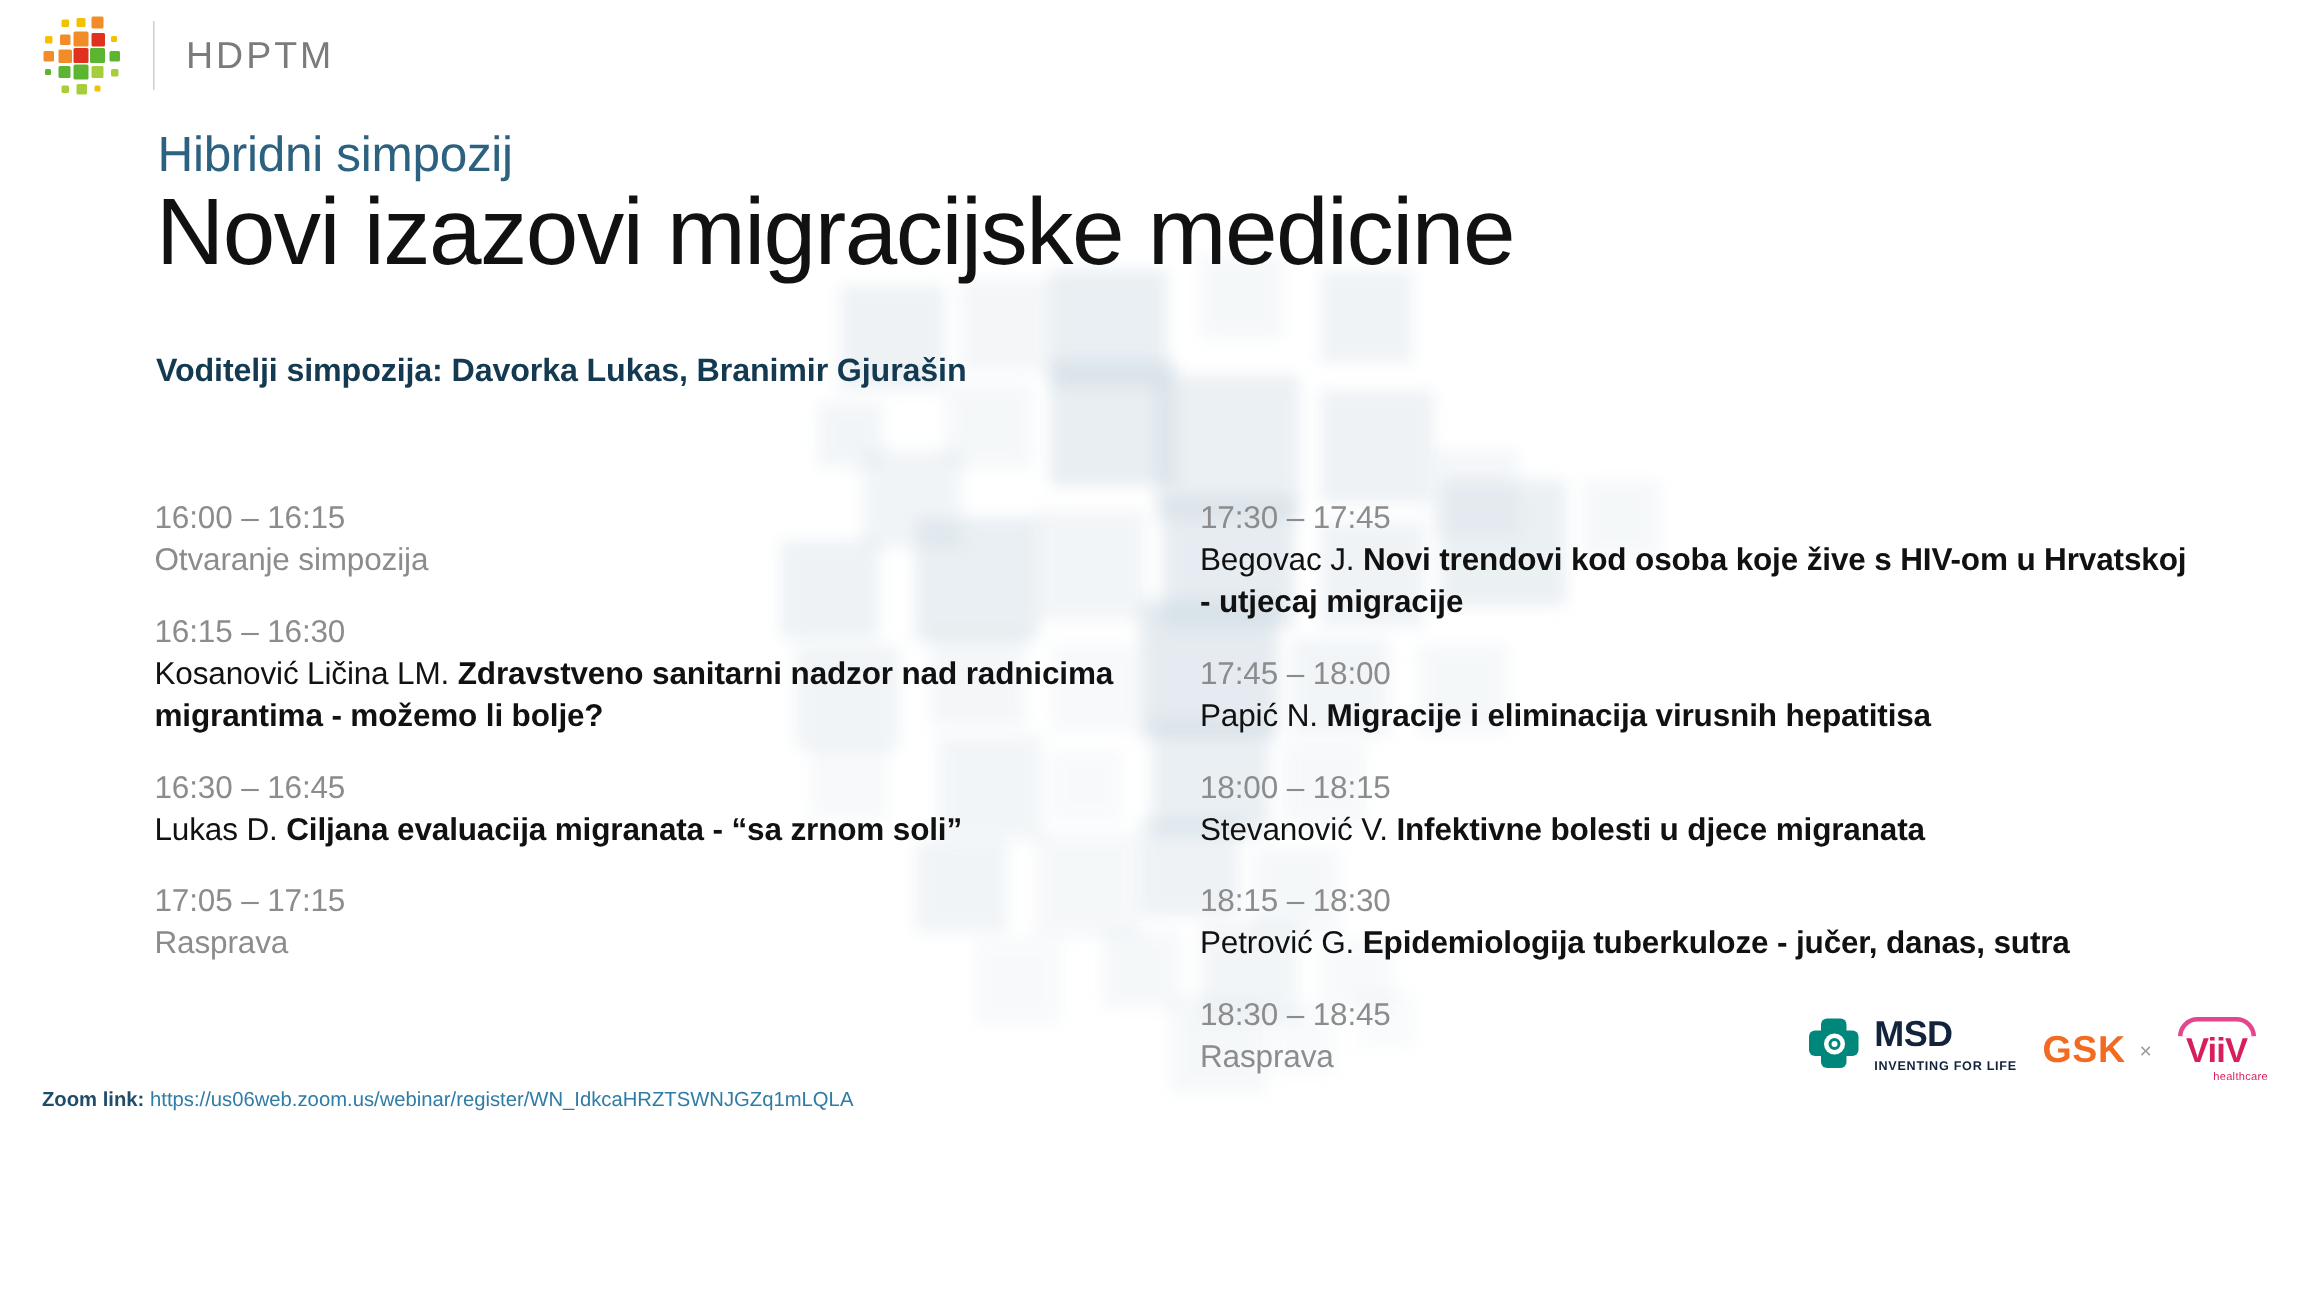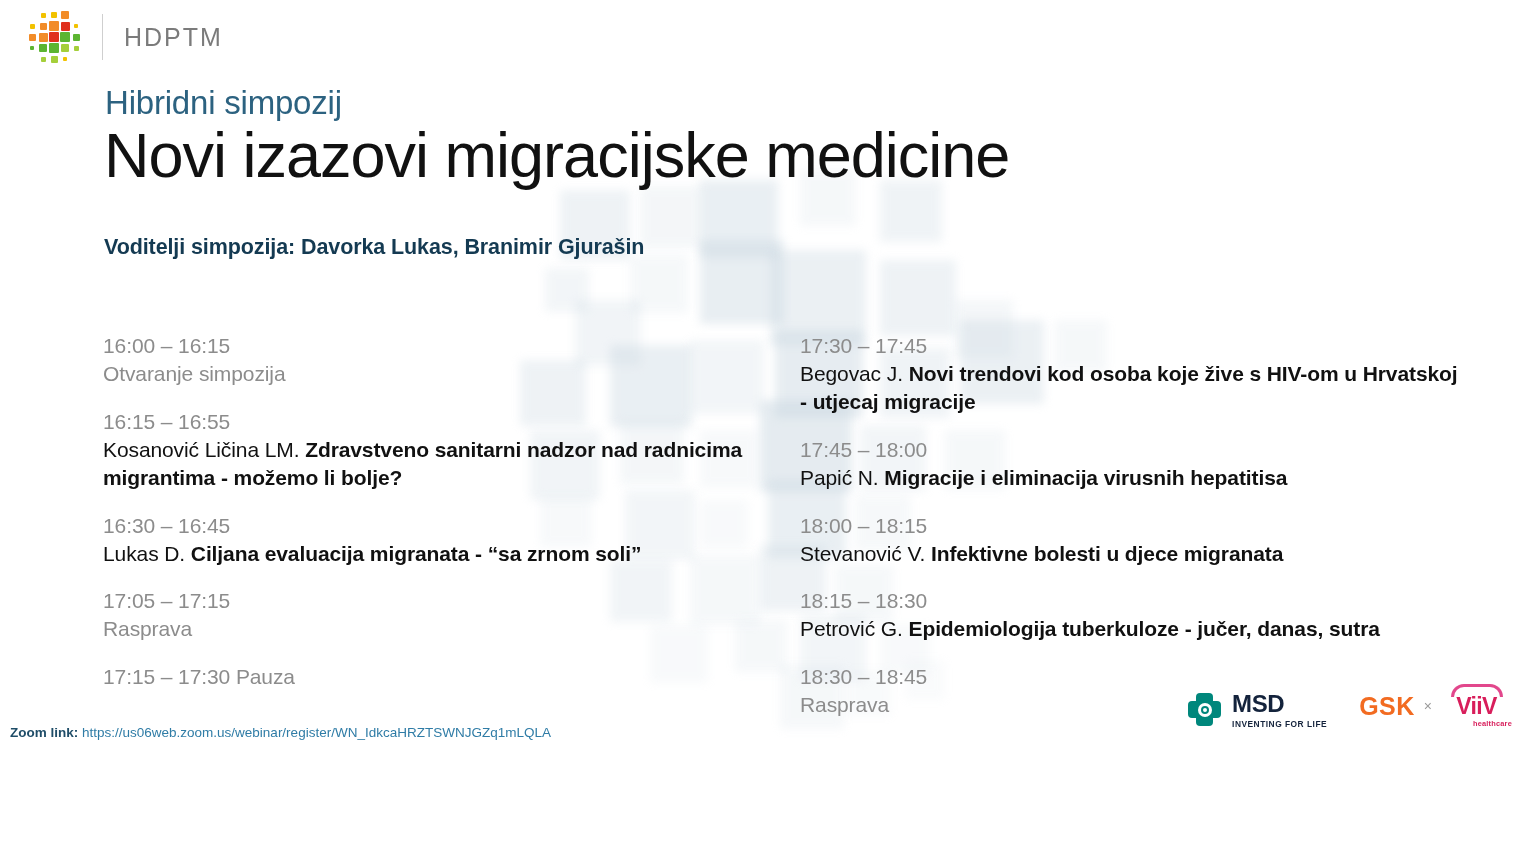--- a/index.html
+++ b/index.html
@@ -127,36 +127,36 @@
     font-size: 21px;
     color: #8c8c8c;
     font-weight: 400;
     line-height: 1.33;
     letter-spacing: -0.1px;
   }
 
   
   #footer-link {
     position: absolute;
-    left: 10px; bottom: 8px;
+    left: 28px; bottom: 8px;
     font-size: 13.5px;
     z-index: 4;
     white-space: nowrap;
   }
   #footer-link .lbl { font-weight: 700; color: #1f4d68; }
   #footer-link .url { font-weight: 400; color: #2f7ca6; }
 
   
   #sponsors {
     position: absolute;
     right: 24px; bottom: 20px;
     height: 50px;
     display: flex;
-    align-items: flex-end;
-    gap: 32px;
+    align-items: flex-start;
+    gap: 17px;
     z-index: 4;
   }
   .sponsor { display: flex; align-items: center; }
 
   
   #msd { gap: 9px; }
   #msd-mark { position: relative; width: 36px; height: 36px; }
   #msd-mark .pet {
     position: absolute; width: 17px; height: 17px;
     background: #00877c; border-radius: 4px;
@@ -188,21 +188,21 @@
   #viiv-arc {
     width: 52px; height: 13px;
     border-top: 3px solid #e2478c;
     border-left: 3px solid #e2478c;
     border-right: 3px solid #e2478c;
     border-radius: 26px 26px 0 0;
     border-bottom: none;
     margin-bottom: -2px;
   }
   #viiv-word { font-size: 23px; font-weight: 700; color: #d81e5b; letter-spacing: -0.6px; line-height: 1; }
-  #viiv-tag  { font-size: 7.4px; font-weight: 700; color: #d81e5b; letter-spacing: 0.2px; margin-top: 1px; margin-left: 32px; }
+  #viiv-tag  { font-size: 7.4px; font-weight: 400; color: #d81e5b; letter-spacing: 0.2px; margin-top: 1px; margin-left: 32px; }
 </style>
 </head>
 <body>
 
 <div id="slide">
 
   <div id="bg-pattern">
       <div class="bg-sq" style="left: 560px; top: 190px; width: 70px; height: 70px; opacity: 0.3025;"></div>
       <div class="bg-sq" style="left: 640px; top: 186px; width: 62px; height: 62px; opacity: 0.1925;"></div>
       <div class="bg-sq" style="left: 700px; top: 180px; width: 78px; height: 78px; opacity: 0.385;"></div>
@@ -277,32 +277,31 @@
   <div id="kicker">Hibridni simpozij</div>
   <h1 id="main-title">Novi izazovi migracijske medicine</h1>
   <div id="moderators">Voditelji simpozija: Davorka Lukas, Branimir Gjurašin</div>
 
   <div class="col" id="col-left">
       <div class="session">
         <div class="session-time">16:00 – 16:15</div>
         <div class="session-body muted"><span class="s">Otvaranje simpozija</span></div>
       </div>
       <div class="session">
-        <div class="session-time">16:15 – 16:55</div>
+        <div class="session-time">16:15 – 16:30</div>
         <div class="session-body"><span class="s">Kosanović Ličina LM. </span><span class="t">Zdravstveno sanitarni nadzor nad radnicima migrantima - možemo li bolje?</span></div>
       </div>
       <div class="session">
         <div class="session-time">16:30 – 16:45</div>
         <div class="session-body"><span class="s">Lukas D. </span><span class="t">Ciljana evaluacija migranata - “sa zrnom soli”</span></div>
       </div>
       <div class="session">
         <div class="session-time">17:05 – 17:15</div>
         <div class="session-body muted"><span class="s">Rasprava</span></div>
       </div>
-      <div class="session-inline" style="margin-top: 5px;">17:15 – 17:30 Pauza</div>
     </div>
 
   <div class="col" id="col-right">
       <div class="session">
         <div class="session-time">17:30 – 17:45</div>
         <div class="session-body"><span class="s">Begovac J. </span><span class="t">Novi trendovi kod osoba koje žive s HIV-om u Hrvatskoj - utjecaj migracije</span></div>
       </div>
       <div class="session">
         <div class="session-time">17:45 – 18:00</div>
         <div class="session-body"><span class="s">Papić N. </span><span class="t">Migracije i eliminacija virusnih hepatitisa</span></div>

